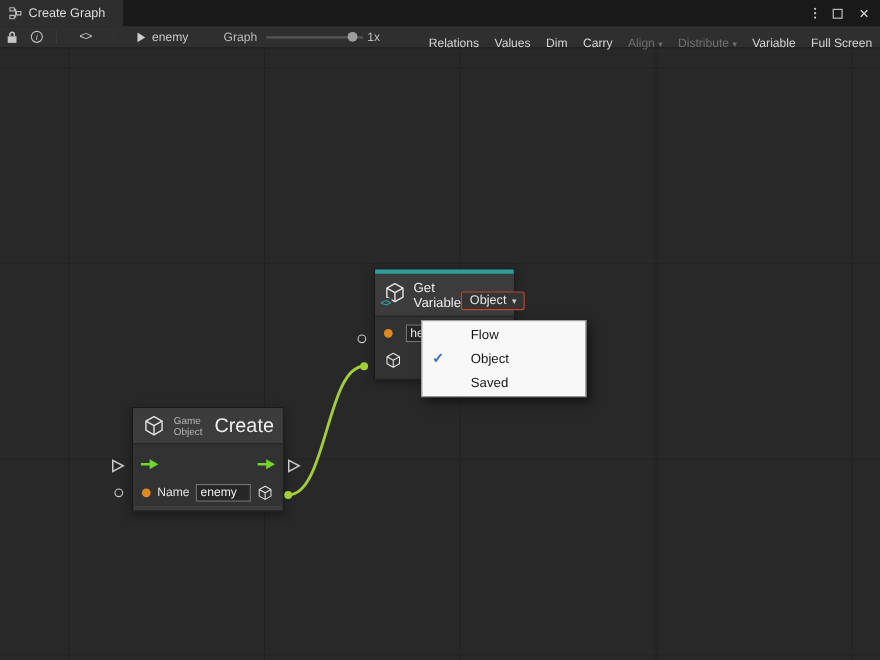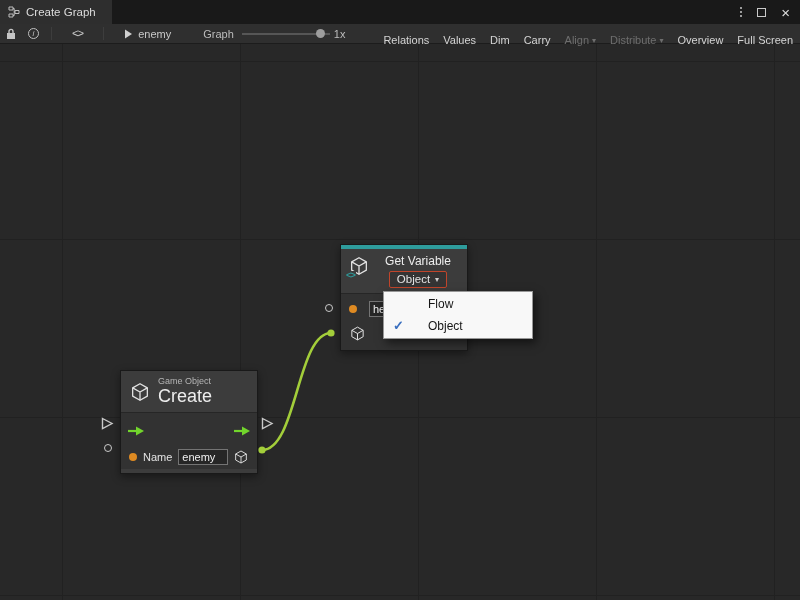--- a/index.html
+++ b/index.html
@@ -51,21 +51,21 @@
           background-image:linear-gradient(#212121 1px,transparent 1px),
                            linear-gradient(90deg,#212121 1px,transparent 1px);
           background-size:178px 178px;background-position:62px 17px}
 
   
   .node{position:absolute;background:#3c3c3c;border:1px solid #191919;
         box-shadow:0 3px 8px rgba(0,0,0,.4);font-size:11px;color:#e2e2e2;z-index:5}
   .node-header{display:flex;align-items:center;gap:7px;padding:5px 8px;background:#3c3c3c}
   .node-body{background:#323232;border-top:1px solid #262626}
   .cube svg{display:block}
-  .hcol{display:flex;flex-direction:column;line-height:1.15}
+  .hcol{display:flex;flex-direction:row;line-height:1.15}
   .cat{font-size:9px;color:#b5b5b5}
   .ttl{font-size:18px;color:#ededed}
 
   
   .node-create{left:120px;top:370px;width:138px}
   .flow-row{position:relative;height:20px;margin-top:8px}
   .arrow-left{position:absolute;left:7px;top:5px}
   .arrow-right{position:absolute;right:7px;top:5px}
   .flow-arrow line{stroke:var(--flow-green);stroke-width:2.2}
   .flow-arrow polygon{fill:var(--flow-green)}
@@ -76,21 +76,21 @@
   .row-cube{margin-left:auto}
 
   
   .node-getvar{left:340px;top:244px;width:128px}
   .accent{height:4px;background:var(--accent-teal)}
   .gv-header{display:flex;align-items:flex-start;gap:6px;padding:5px 7px 5px}
   .icon-wrap{position:relative;flex:none;margin-top:1px}
   .icon-code{position:absolute;left:-3px;bottom:-4px;color:var(--accent-teal);
              font-family:"Liberation Mono",monospace;font-weight:bold;font-size:9px;letter-spacing:-1px;
              background:#3c3c3c;padding:0 1px}
-  .gv-col{flex:1;display:flex;flex-direction:column;align-items:center}
+  .gv-col{flex:1;display:flex;align-items:flex-end}
   .gv-title{font-size:12px;color:#ededed}
   .scope-chip{margin-top:3px;display:flex;align-items:center;gap:5px;padding:1px 7px 2px;
               border:1px solid var(--selection-red);border-radius:2px;background:#343434;
               color:#e4e4e4;font-size:11.5px}
   .scope-chip .arrow{font-size:8px;color:#cfcfcf;margin-top:1px}
   .gv-row{display:flex;align-items:center;height:24px;padding:0 8px}
   .gv-body{padding:3px 0 5px}
   .gv-input{width:44px}
 
   
@@ -184,21 +184,21 @@
       </span>
     <span class="tb-btn disabled">
       <span>Align</span>
       <span class="arrow">▾</span>
       </span>
     <span class="tb-btn disabled">
       <span>Distribute</span>
       <span class="arrow">▾</span>
       </span>
     <span class="tb-btn">
-      <span>Overview</span>
+      <span>Variable</span>
       </span>
     <span class="tb-btn">
       <span>Full Screen</span>
       </span>
   </div>
 </div>
 
 <div class="canvas"></div>
 
 <svg class="edge-layer" width="800" height="600">
@@ -296,13 +296,15 @@
     </svg>
 </span>
 <span class="port-circle" style="left:104px;top:444px"></span>
 
 <div class="ctx-menu">
   <div class="menu-item">
     <span>Flow</span></div>
   <div class="menu-item">
     <span class="menu-check">✓</span>
     <span>Object</span></div>
+  <div class="menu-item">
+    <span>Saved</span></div>
 </div>
 
 </body></html>

